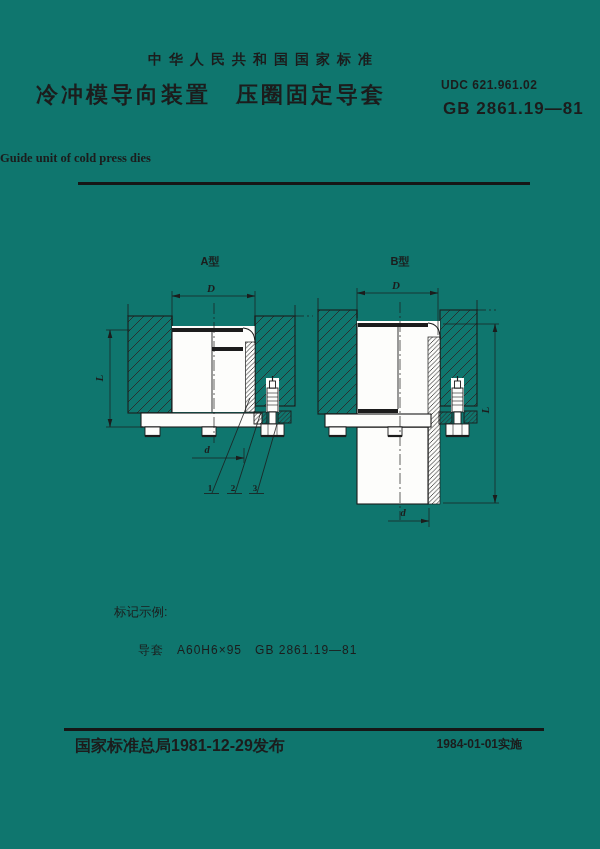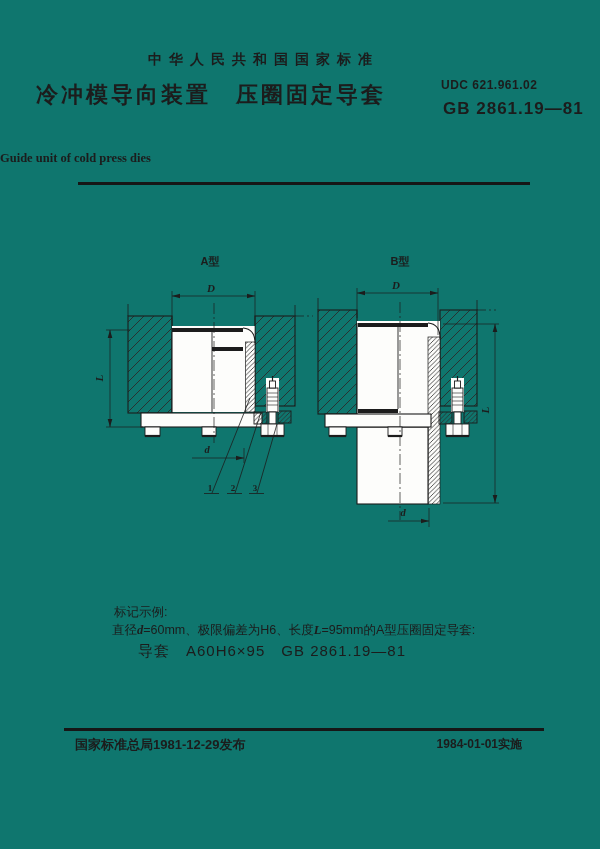--- a/index.html
+++ b/index.html
@@ -27,23 +27,23 @@
   .gb-no{left:443px;top:99px;font-size:17px;font-weight:bold;letter-spacing:1px;}
   .title-en{
     left:0;top:126px;width:505px;text-align:left;
     font-family:"Liberation Serif", serif;
     font-size:12.5px;font-weight:bold;line-height:16.5px;margin-top:24px;
   }
   .rule-top{left:78px;top:182px;width:452px;height:3px;background:#161616;}
   .rule-bottom{left:64px;top:728px;width:480px;height:2.5px;background:#161616;}
   .marking-heading{left:114px;top:604px;font-size:12.5px;}
   .marking-line{left:112px;top:622px;font-size:12.5px;}
-  .marking-desig{left:138px;top:642px;font-size:15px;letter-spacing:1px;}
+  .marking-desig{left:138px;top:642px;font-size:12px;letter-spacing:1px;}
   .it{font-family:"Liberation Serif", serif;font-style:italic;font-weight:bold;}
-  .footer-issued{left:75px;top:736px;font-size:13px;font-weight:bold;}
+  .footer-issued{left:75px;top:736px;font-size:16px;font-weight:bold;}
   .footer-impl{right:78px;top:736px;font-size:12px;font-weight:bold;}
   svg text{fill:#1c1c1c;}
   .figlabel{font-family:"Liberation Sans", sans-serif;font-size:11px;font-weight:bold;}
   .dimtext{font-family:"Liberation Serif", serif;font-style:italic;font-weight:bold;font-size:11px;}
   .parttext{font-family:"Liberation Serif", serif;font-weight:bold;font-size:9px;}
 </style>
 </head>
 <body>
 
 <div class="page">
@@ -225,22 +225,19 @@
       <g stroke-width="0.7">
         <line x1="388" y1="521" x2="429" y2="521"></line>
         <polygon points="429,521 421,518.7 421,523.3" fill="#1c1c1c" stroke="none"></polygon>
         <line x1="429" y1="508" x2="429" y2="527"></line>
         <text x="403" y="516" text-anchor="middle" class="dimtext" style="font-size:10.5px" stroke="none" fill="#1c1c1c">d</text>
       </g>
     </g>
   </svg>
 
   <div class="abs marking-heading">标记示例:</div>
-  <div class="abs marking-line">
-    <span>直径</span><span class="it">d</span><span>=60mm、极限偏差为H6、长度</span><span class="it">L</span><span>=95mm的A型压圈固定导套:</span>
-  </div>
   <div class="abs marking-desig pre">导套　A60H6×95　GB 2861.19—81</div>
 
   <div class="abs rule-bottom"></div>
   <div class="abs footer-issued">国家标准总局1981-12-29发布</div>
   <div class="abs footer-impl">1984-01-01实施</div>
 
 </div>
 
 </body></html>

